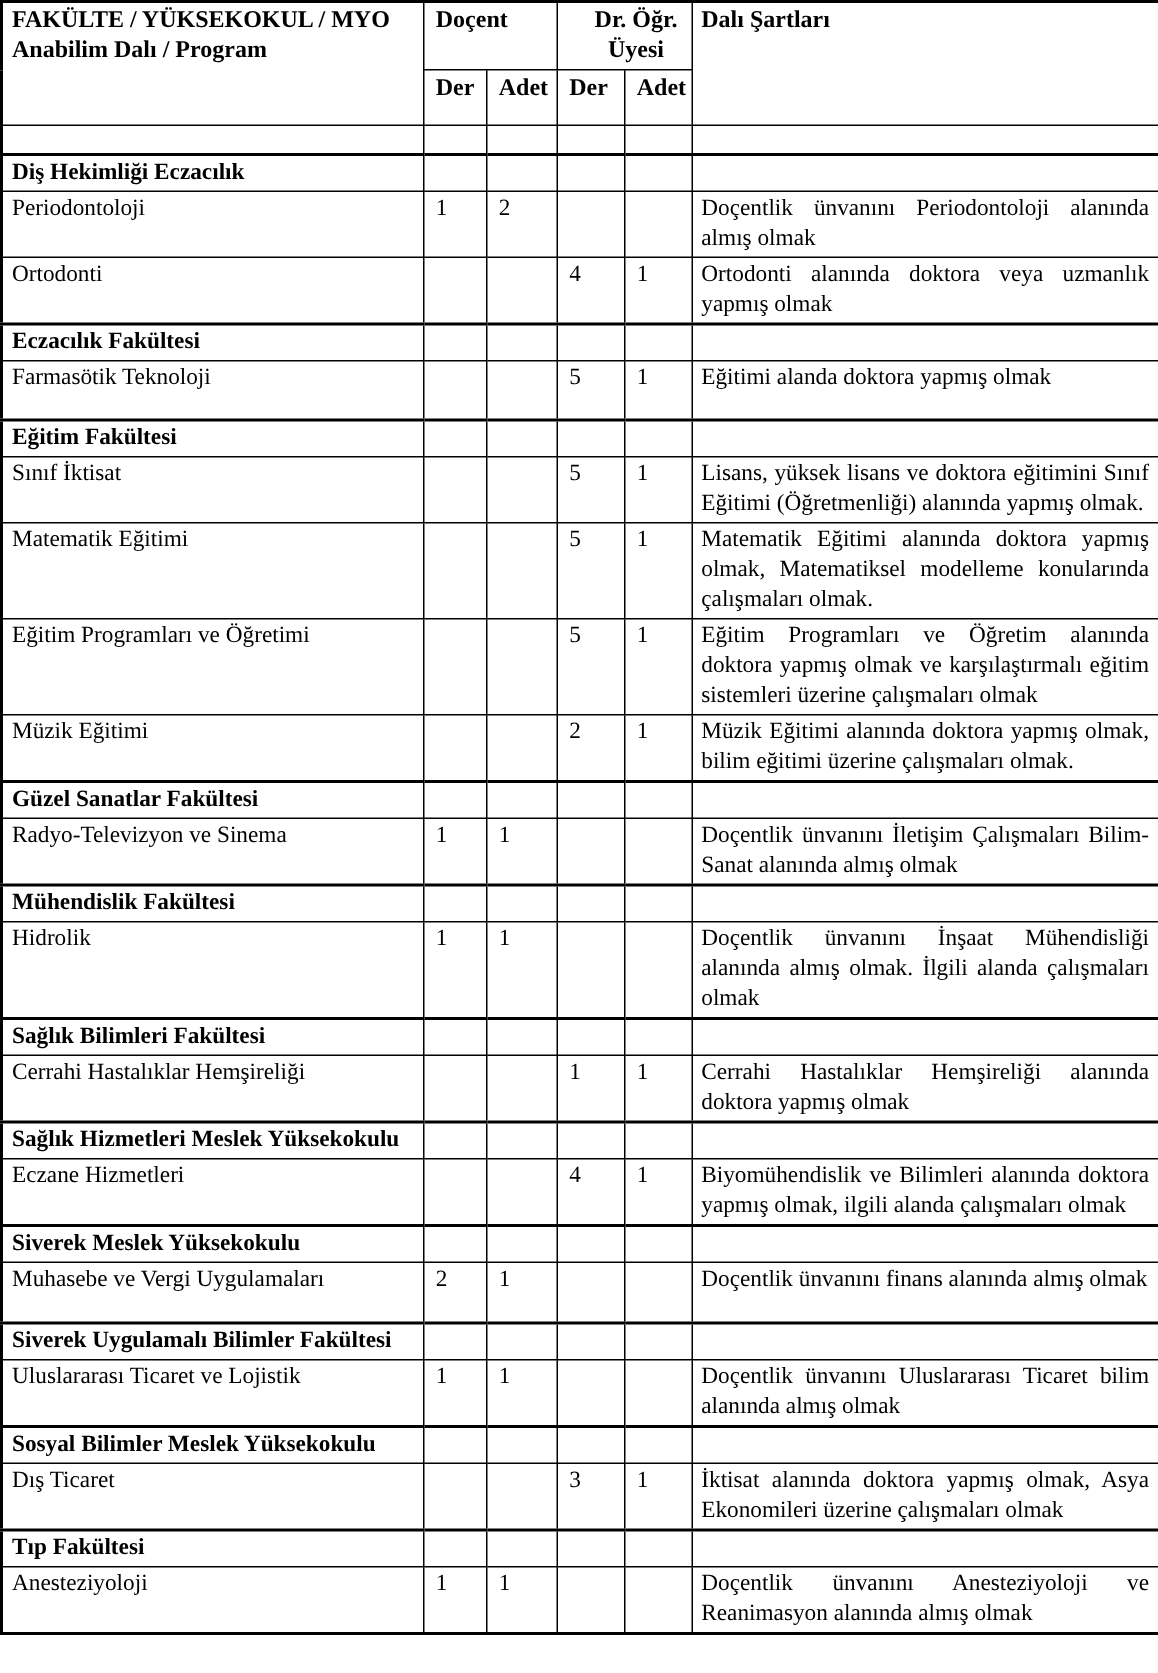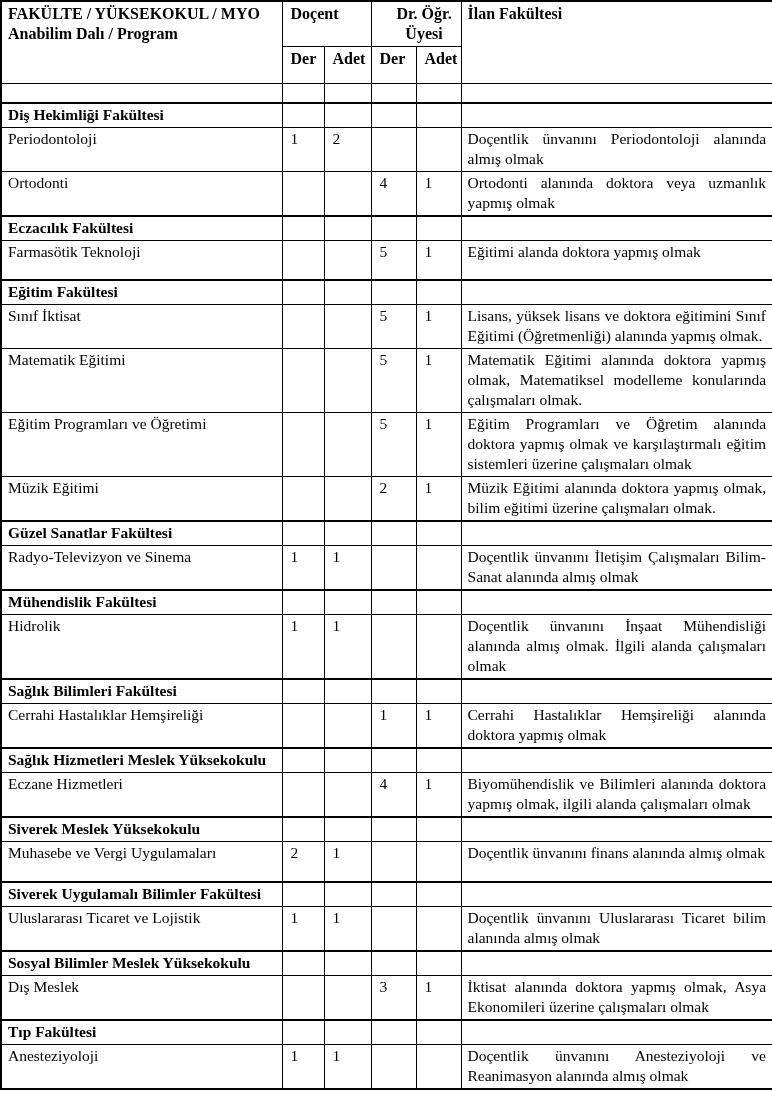--- a/index.html
+++ b/index.html
@@ -65,40 +65,40 @@
       <col style="width:312px">
     </colgroup>
     <thead>
       <tr class="head-top">
         <th class="h-name" rowspan="2">
           <div class="title-line">FAKÜLTE / YÜKSEKOKUL / MYO</div>
           <div class="subtitle-line">Anabilim Dalı / Program</div>
         </th>
         <th class="h-docent" colspan="2">Doçent</th>
         <th class="h-drogr" colspan="2">Dr. Öğr. Üyesi</th>
-        <th class="h-sart" rowspan="2">İlan Fakültesi</th>
+        <th class="h-sart" rowspan="2">Dalı Şartları</th>
       </tr>
       <tr class="head-sub">
         <th>Der</th>
         <th>Adet</th>
         <th>Der</th>
         <th>Adet</th>
       </tr>
     </thead>
     <tbody>
         <tr class="row-empty">
           <td class="c0"></td>
           <td class="c1"></td>
           <td class="c2"></td>
           <td class="c3"></td>
           <td class="c4"></td>
           <td class="c5"></td>
         </tr>
         <tr class="row-section">
-          <td class="c0">Diş Hekimliği Fakültesi</td>
+          <td class="c0">Diş Hekimliği Eczacılık</td>
           <td class="c1"></td>
           <td class="c2"></td>
           <td class="c3"></td>
           <td class="c4"></td>
           <td class="c5"></td>
         </tr>
         <tr class="row-program">
           <td class="c0">Periodontoloji</td>
           <td class="c1">1</td>
           <td class="c2">2</td>
@@ -268,21 +268,21 @@
         </tr>
         <tr class="row-section">
           <td class="c0">Sosyal Bilimler Meslek Yüksekokulu</td>
           <td class="c1"></td>
           <td class="c2"></td>
           <td class="c3"></td>
           <td class="c4"></td>
           <td class="c5"></td>
         </tr>
         <tr class="row-program">
-          <td class="c0">Dış Meslek</td>
+          <td class="c0">Dış Ticaret</td>
           <td class="c1"></td>
           <td class="c2"></td>
           <td class="c3">3</td>
           <td class="c4">1</td>
           <td class="c5">İktisat alanında doktora yapmış olmak, Asya Ekonomileri üzerine çalışmaları olmak</td>
         </tr>
         <tr class="row-section">
           <td class="c0">Tıp Fakültesi</td>
           <td class="c1"></td>
           <td class="c2"></td>

